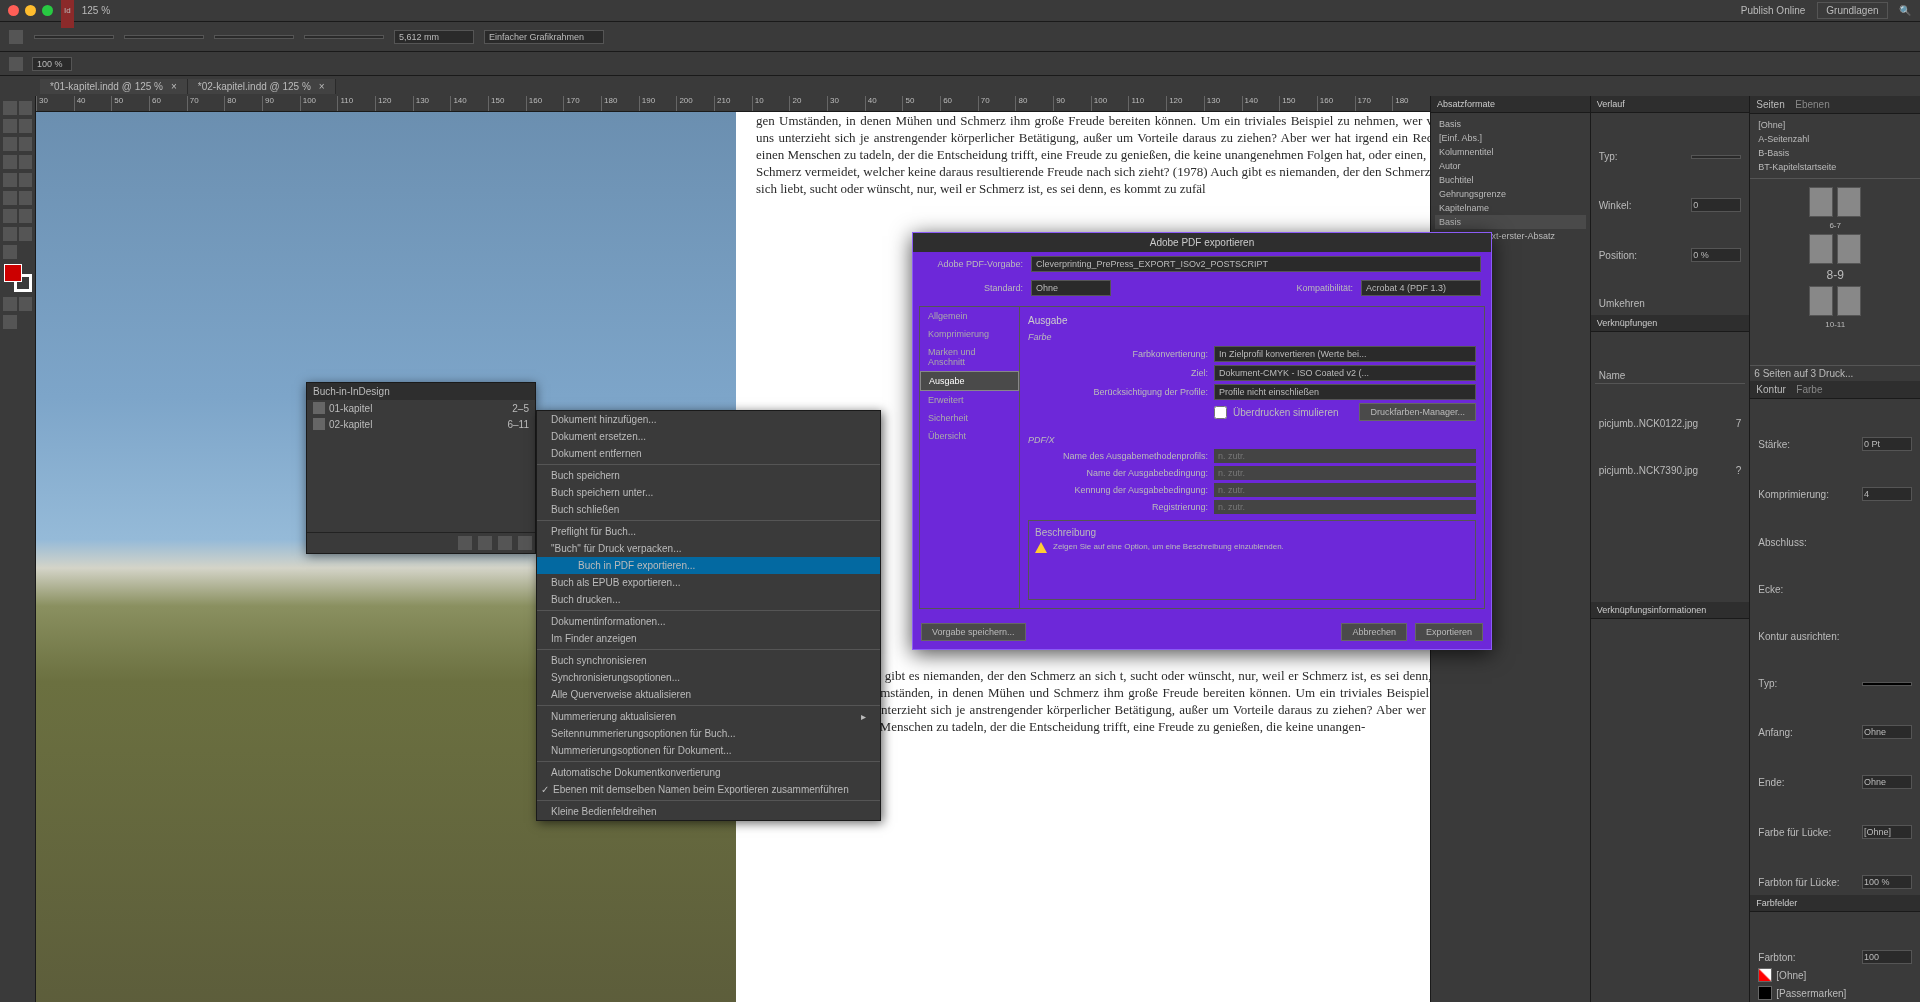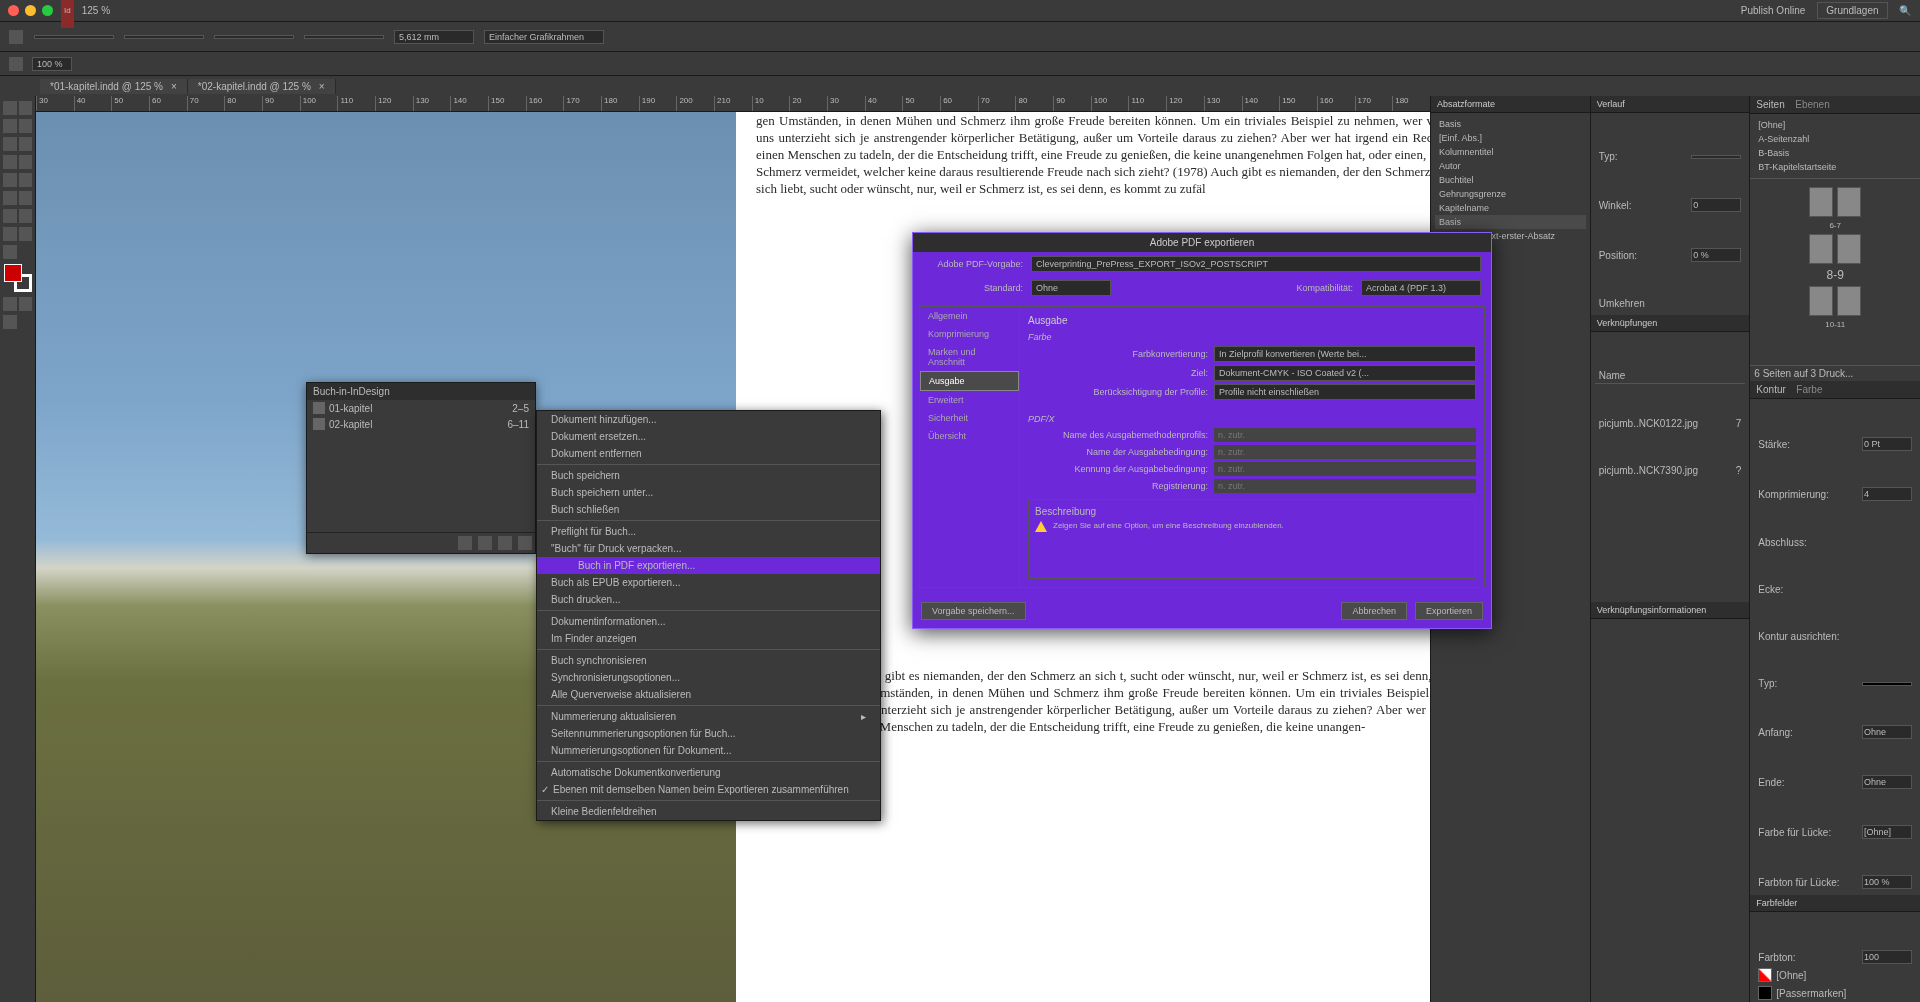--- a/index.html
+++ b/index.html
@@ -52,21 +52,21 @@
 .book-row .icon{width:12px;height:12px;background:#666;margin-right:4px;}
 .book-row .name{flex:1;}
 .book-footer{border-top:1px solid #222;padding:3px;display:flex;gap:6px;justify-content:flex-end;}
 .book-footer span{width:14px;height:14px;background:#555;}
 .book-spacer{height:100px;}
 
 
 .ctx-menu{position:absolute;left:536px;top:410px;width:345px;background:#3a3a3a;border:1px solid #1a1a1a;box-shadow:2px 2px 10px rgba(0,0,0,0.6);z-index:60;}
 .ctx-item{padding:3px 14px;font-size:10px;color:#ccc;display:flex;}
 .ctx-item.disabled{color:#6a6a6a;}
-.ctx-item.highlight{background:#6d28d9;color:#fff;padding-left:41px;}
+.ctx-item.highlight{background:#0369a1;color:#fff;padding-left:41px;}
 .ctx-sep{height:1px;background:#555;margin:2px 0;}
 .ctx-item .check{width:12px;margin-left:-10px;}
 .ctx-item .arrow{margin-left:auto;}
 
 
 .pdf-dialog{position:absolute;left:912px;top:232px;width:580px;background:#6d28d9;border:1px solid #8b5cf6;box-shadow:0 4px 20px rgba(0,0,0,0.7);z-index:70;}
 .pdf-title{background:#2e2e2e;padding:4px 8px;text-align:center;font-size:10px;color:#ccc;}
 .pdf-row{display:flex;align-items:center;padding:4px 10px;gap:8px;}
 .pdf-row label{text-align:right;min-width:100px;font-size:9px;}
 .pdf-select{flex:1;background:#2a2a2a;border:1px solid #555;padding:2px 4px;font-size:9px;}
@@ -551,20 +551,26 @@
         <span class="val">In Zielprofil konvertieren (Werte bei...</span>
       </div>
       <div class="pdf-field">
         <label>Ziel:</label>
         <span class="val">Dokument-CMYK - ISO Coated v2 (...</span>
       </div>
       <div class="pdf-field">
         <label>Berücksichtigung der Profile:</label>
         <span class="val">Profile nicht einschließen</span>
       </div>
+      <div class="pdf-field">
+        <label></label>
+        <input type="checkbox" style="">
+        <span style="flex:1;">Überdrucken simulieren</span>
+        <button class="pdf-btn">Druckfarben-Manager...</button>
+      </div>
       <div class="pdf-subsection" style="margin-top:14px;">PDF/X</div>
       <div class="pdf-field">
           <label>Name des Ausgabemethodenprofils:</label>
           <span class="val-dis">n. zutr.</span>
         </div>
       <div class="pdf-field">
           <label>Name der Ausgabebedingung:</label>
           <span class="val-dis">n. zutr.</span>
         </div>
       <div class="pdf-field">

